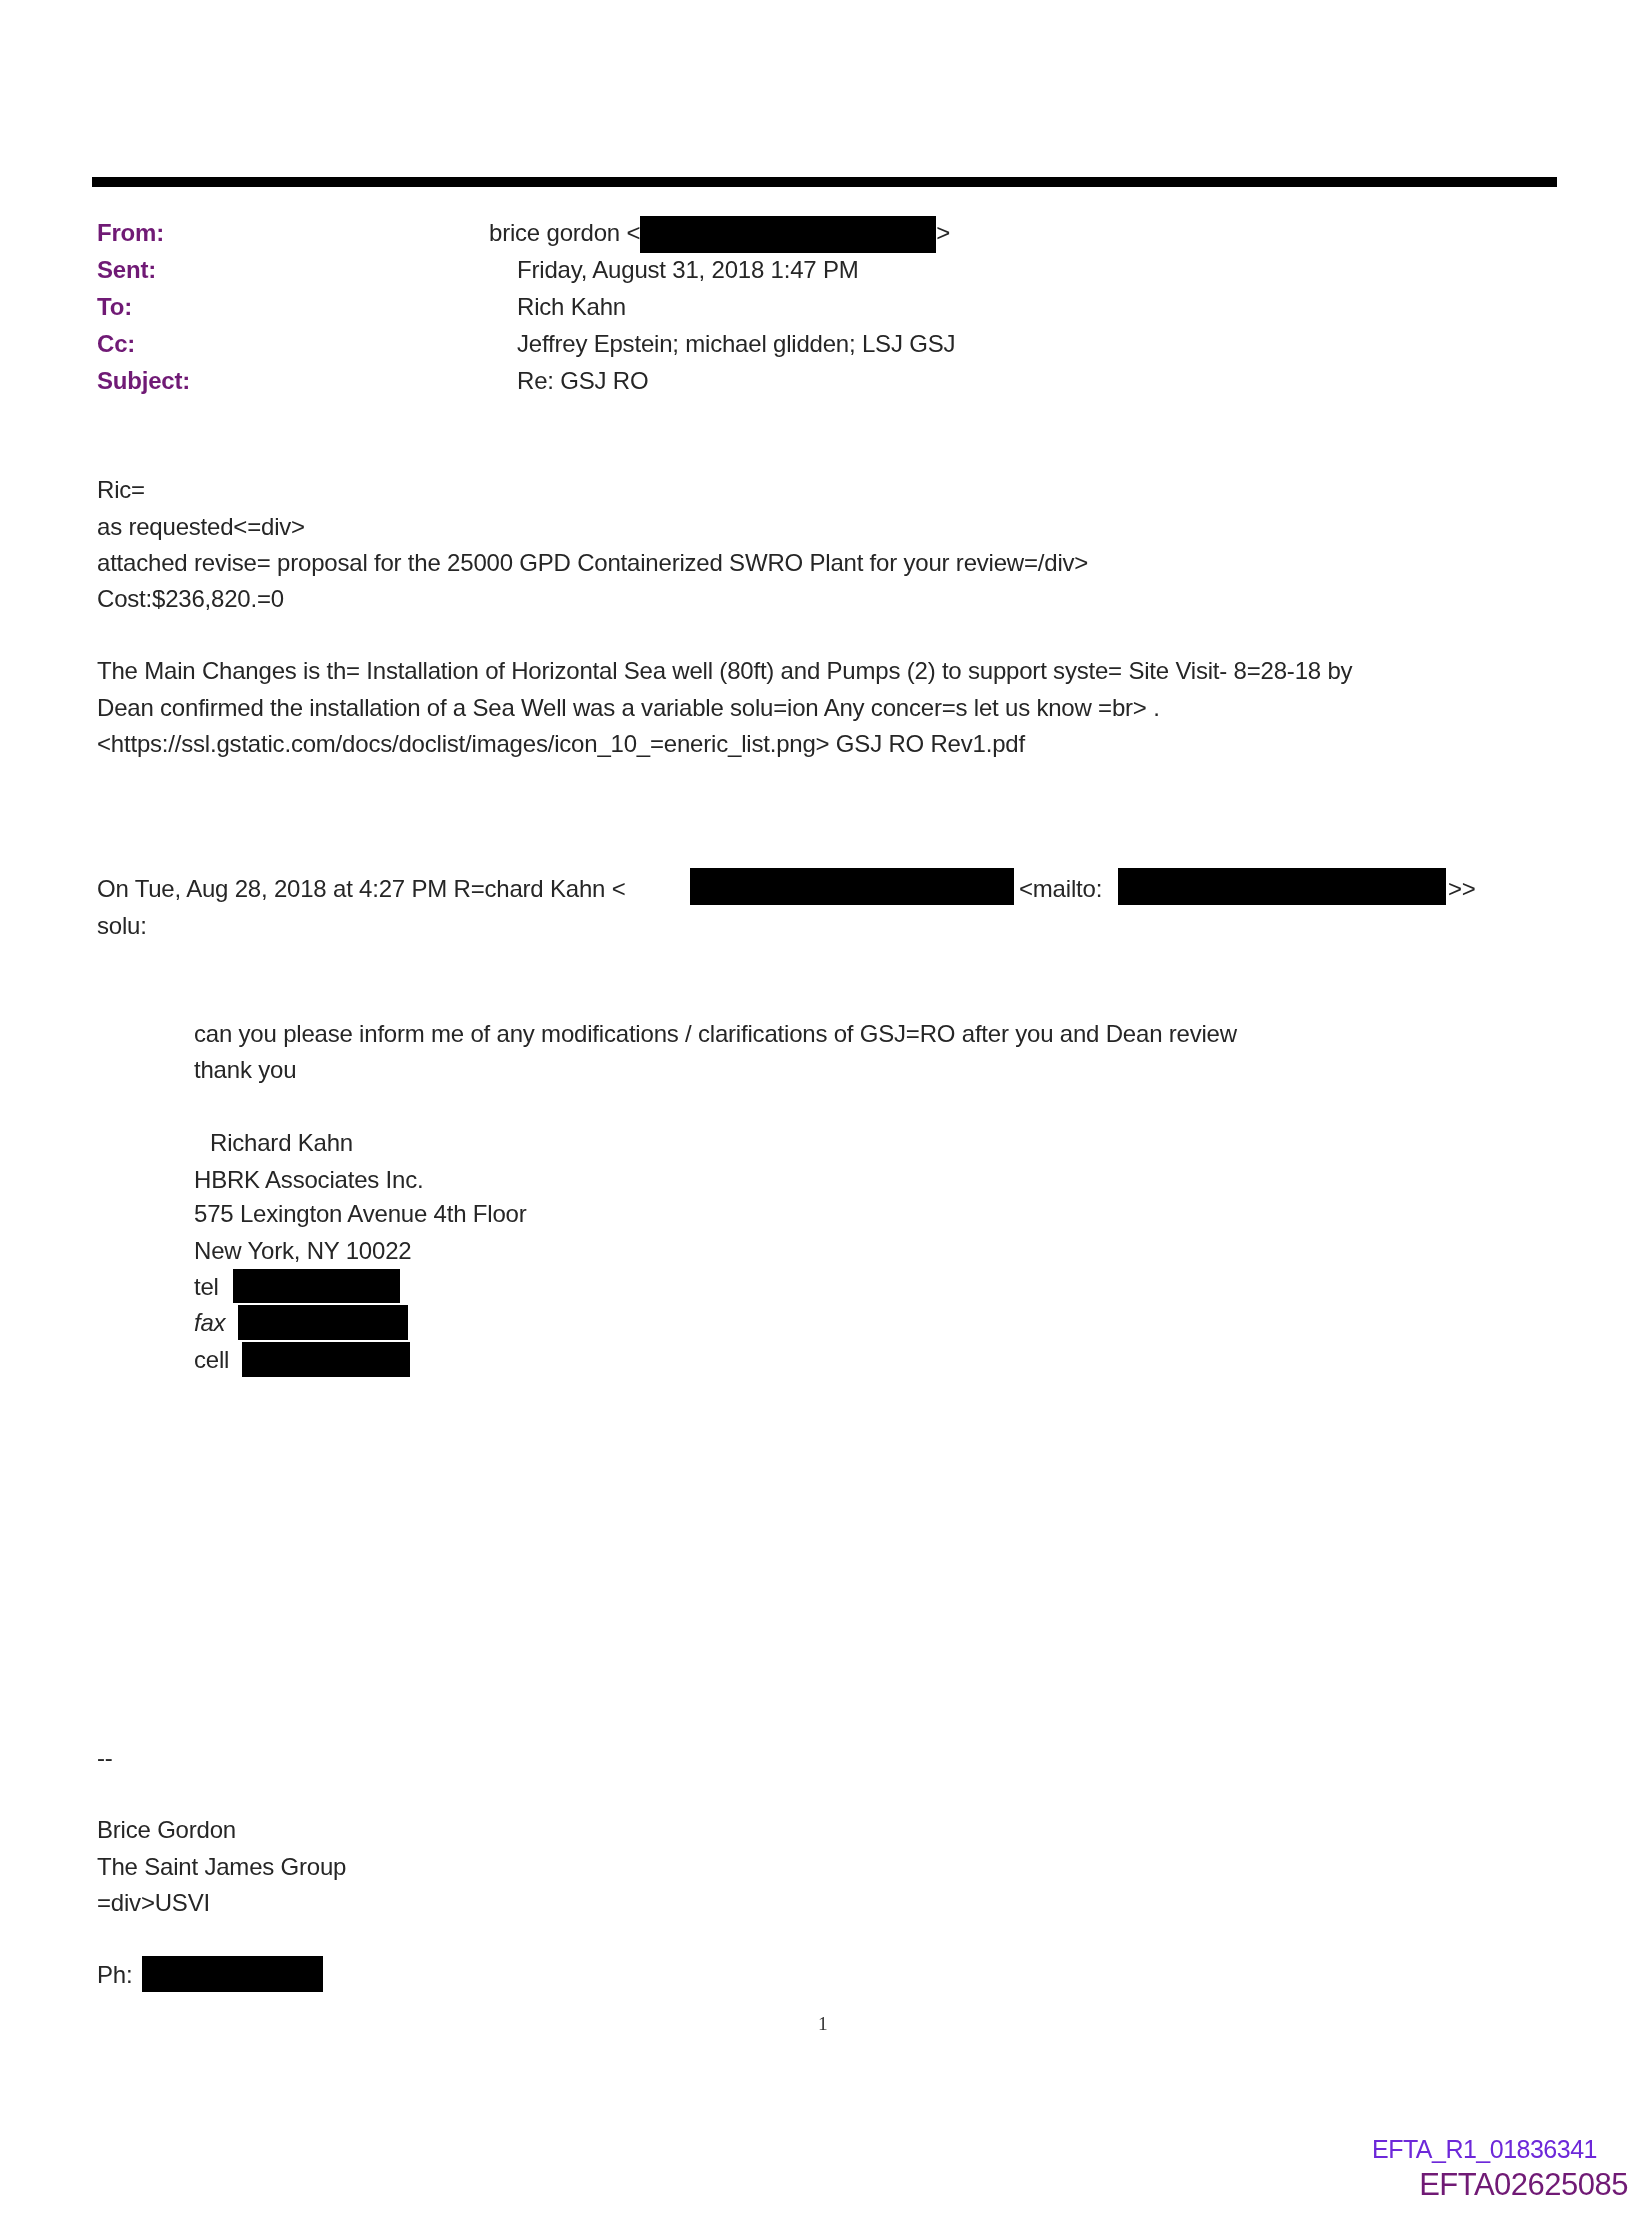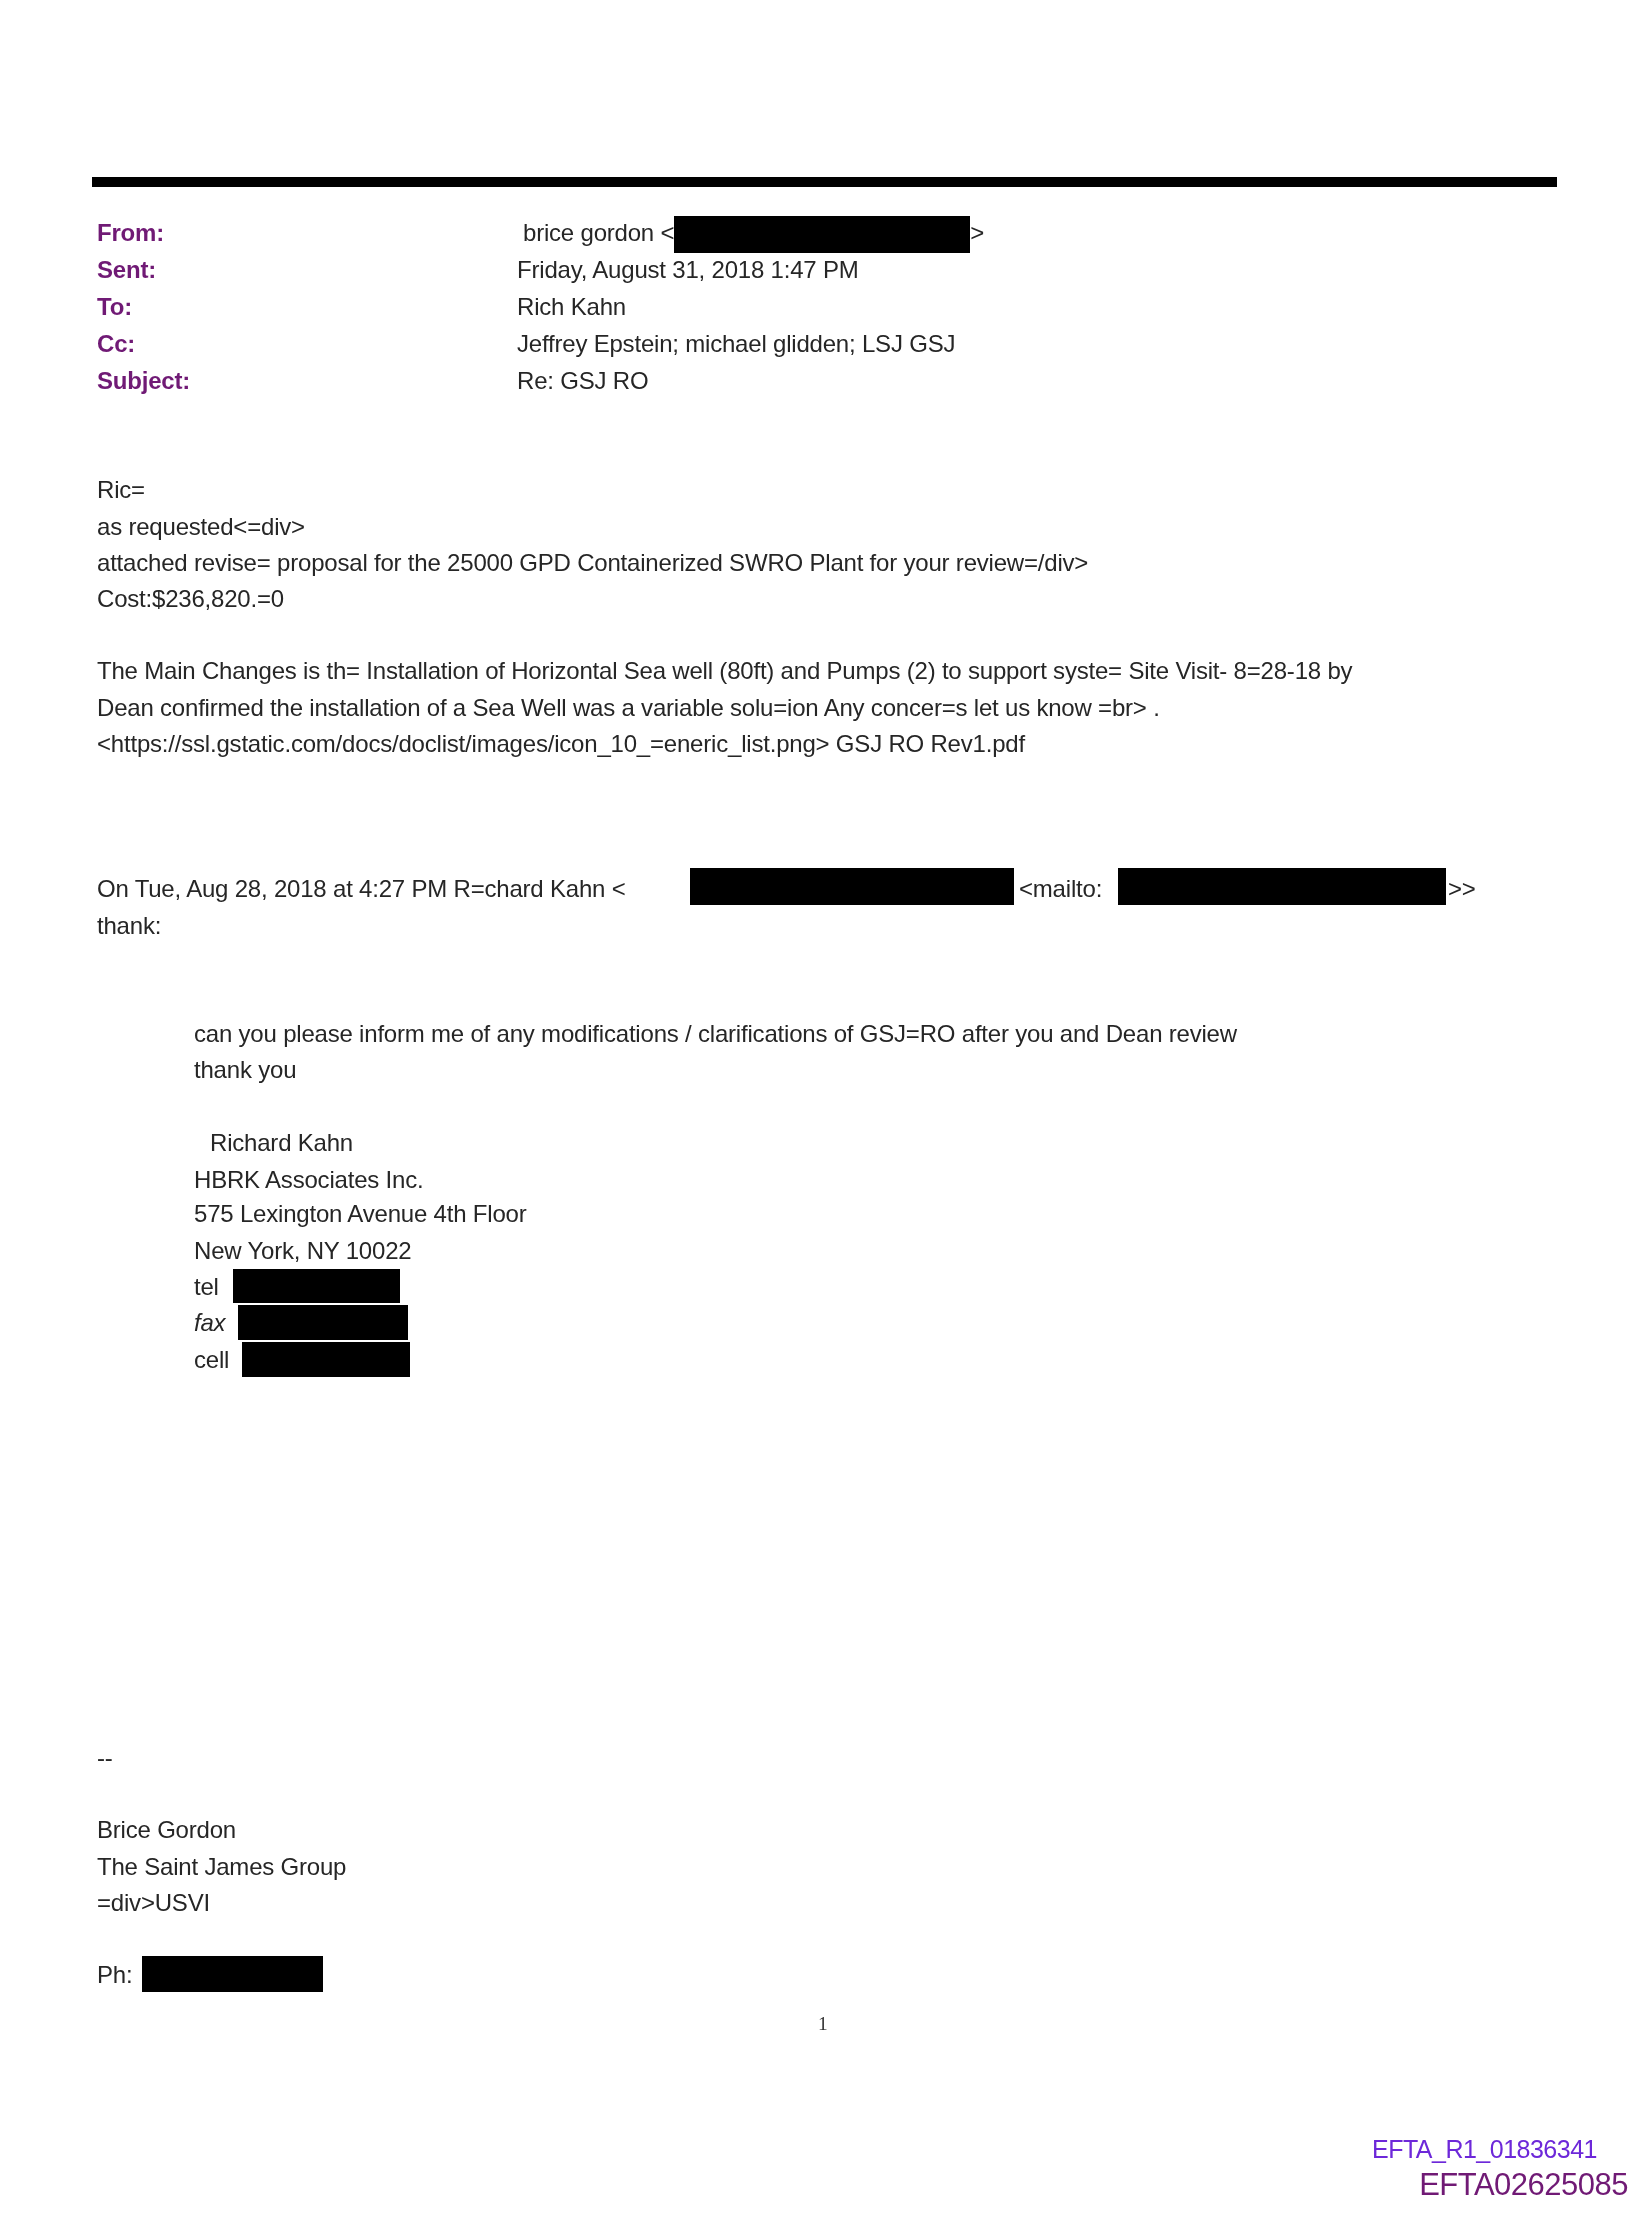--- a/index.html
+++ b/index.html
@@ -14,21 +14,21 @@
   .bates1 { position:absolute; right:53px; top:2135px; font-size:25px; color:#6d28d9; letter-spacing:-0.5px; }
   .bates2 { position:absolute; right:22px; top:2167px; font-size:31px; color:#701a75; letter-spacing:-0.5px; }
 </style>
 </head>
 <body>
 
 <div class="rule"></div>
 
 <div>
   <div class="ln hlabel" style="left:97px; top:214px;">From:</div>
-  <div class="ln" style="left:523px; top:214px;text-align:right;">
+  <div class="ln" style="left:489px; top:214px;text-align:right;">
     <span>brice gordon &lt;</span><span class="redact" style="width:296px;height:37px;"></span><span>&gt;</span>
   </div>
 
   <div class="ln hlabel" style="left:97px; top:251px;">Sent:</div>
   <div class="ln" style="left:517px; top:251px;">Friday, August 31, 2018 1:47 PM</div>
 
   <div class="ln hlabel" style="left:97px; top:288px;">To:</div>
   <div class="ln" style="left:517px; top:288px;">Rich Kahn</div>
 
   <div class="ln hlabel" style="left:97px; top:325px;">Cc:</div>
@@ -50,21 +50,21 @@
 </div>
 
 <div>
   <div class="ln" style="left:97px; top:870px;">
     <span>On Tue, Aug 28, 2018 at 4:27 PM R=chard Kahn &lt;</span>
   </div>
   <div class="abs-redact" style="left:690px; top:868px; width:324px; height:37px;"></div>
   <div class="ln" style="left:1019px; top:870px;">&lt;mailto:</div>
   <div class="abs-redact" style="left:1118px; top:868px; width:328px; height:37px;"></div>
   <div class="ln" style="left:1448px; top:870px;">&gt;&gt;</div>
-  <div class="ln" style="left:97px; top:907px;">thank:</div>
+  <div class="ln" style="left:97px; top:907px;">solu:</div>
 </div>
 
 <div>
   <div class="ln" style="left:194px; top:1015px;">can you please inform me of any modifications / clarifications of GSJ=RO after you and Dean review</div>
   <div class="ln" style="left:194px; top:1051px;">thank you</div>
 
   <div class="ln" style="left:210px; top:1124px;">Richard Kahn</div>
   <div class="ln" style="left:194px; top:1161px;">HBRK Associates Inc.</div>
   <div class="ln" style="left:194px; top:1195px;">575 Lexington Avenue 4th Floor</div>
   <div class="ln" style="left:194px; top:1232px;">New York, NY 10022</div>

